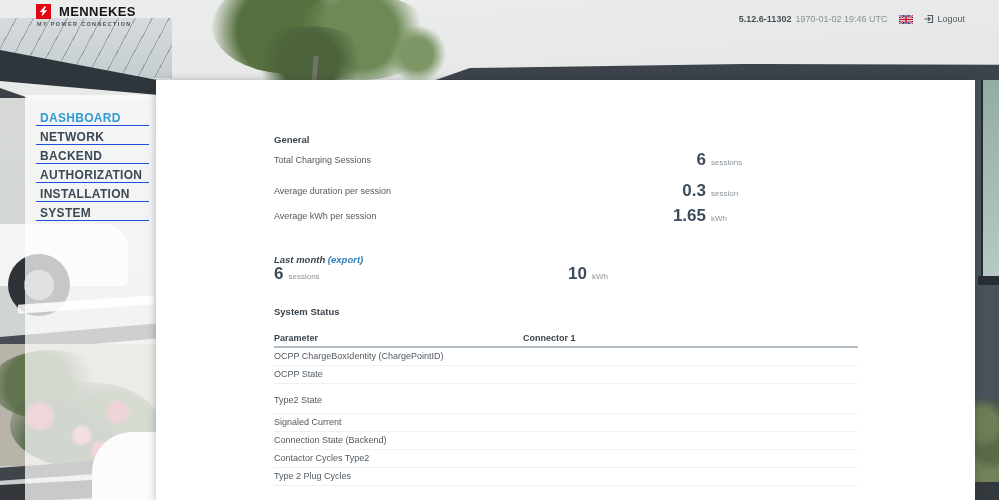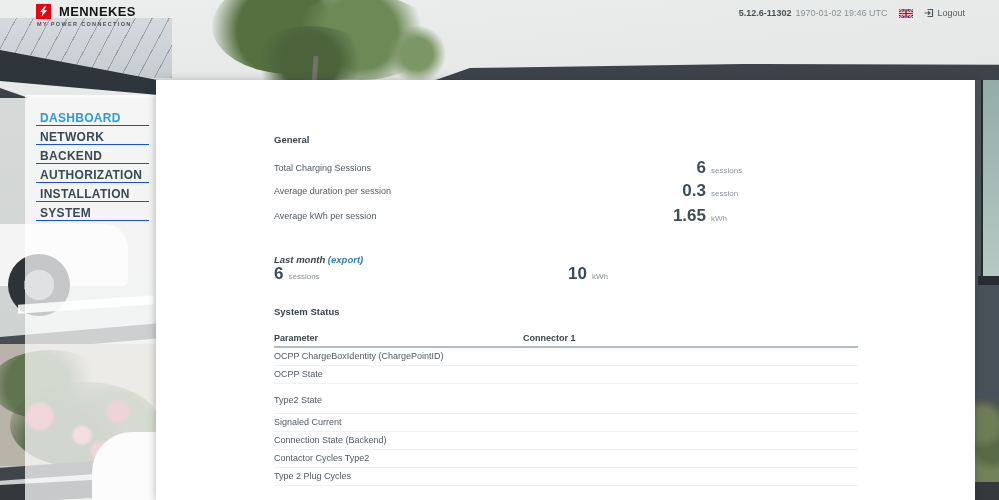--- a/index.html
+++ b/index.html
@@ -69,21 +69,21 @@
     box-shadow:0 1px 8px rgba(40,45,50,.35);z-index:3;overflow:hidden;}
 
   
   .hdr{position:absolute;inset:0 0 auto 0;height:30px;z-index:4;}
   .brand{position:absolute;left:36px;top:4px;}
   .brand-row{display:flex;align-items:center;}
   .brand-mark{width:15px;height:15px;background:#e30613;display:flex;align-items:center;justify-content:center;}
   .brand-mark svg{width:11px;height:11px;}
   .brand-name{font-size:13px;font-weight:bold;color:#141414;letter-spacing:.4px;margin-left:8px;}
   .brand-tag{font-size:5.5px;letter-spacing:1.35px;color:#4e5458;margin-top:2px;margin-left:1px;font-weight:bold;}
-  .hdr-right{position:absolute;right:34px;top:8px;display:flex;align-items:center;font-size:9px;}
+  .hdr-right{position:absolute;right:34px;top:14px;display:flex;align-items:center;font-size:9px;}
   .hdr-version{font-weight:bold;color:#4a5156;}
   .hdr-datetime{color:#8a9196;margin-left:4px;}
   .hdr-flag{margin-left:12px;display:flex;cursor:pointer;}
   .hdr-logout{margin-left:11px;display:flex;align-items:center;color:#545b60;cursor:pointer;}
   .hdr-logout svg{margin-right:3px;}
 
   
   .nav{position:absolute;left:11px;top:12px;width:113px;}
   .nav-item{box-sizing:border-box;height:19px;padding:4px 0 0 4px;border-bottom:1px solid #1d4ed8;
     font-size:12px;font-weight:bold;letter-spacing:.3px;color:#3b4954;cursor:pointer;}
@@ -185,21 +185,21 @@
       <div class="nav-item"><span>INSTALLATION</span></div>
       <div class="nav-item"><span>SYSTEM</span></div>
     </div>
   </div>
 
   <div class="card">
     <div class="content">
 
       <div class="sec-title" style="top:54px;">General</div>
 
-      <div class="stat-row" style="top:76px;">
+      <div class="stat-row" style="top:68px;">
         <span class="stat-label">Total Charging Sessions</span>
         <span class="stat-value">
           <span class="stat-num">6</span>
           <span class="stat-unit">sessions</span>
         </span>
       </div>
       <div class="stat-row" style="top:99px;">
         <span class="stat-label">Average duration per session</span>
         <span class="stat-value">
           <span class="stat-num">0.3</span>

